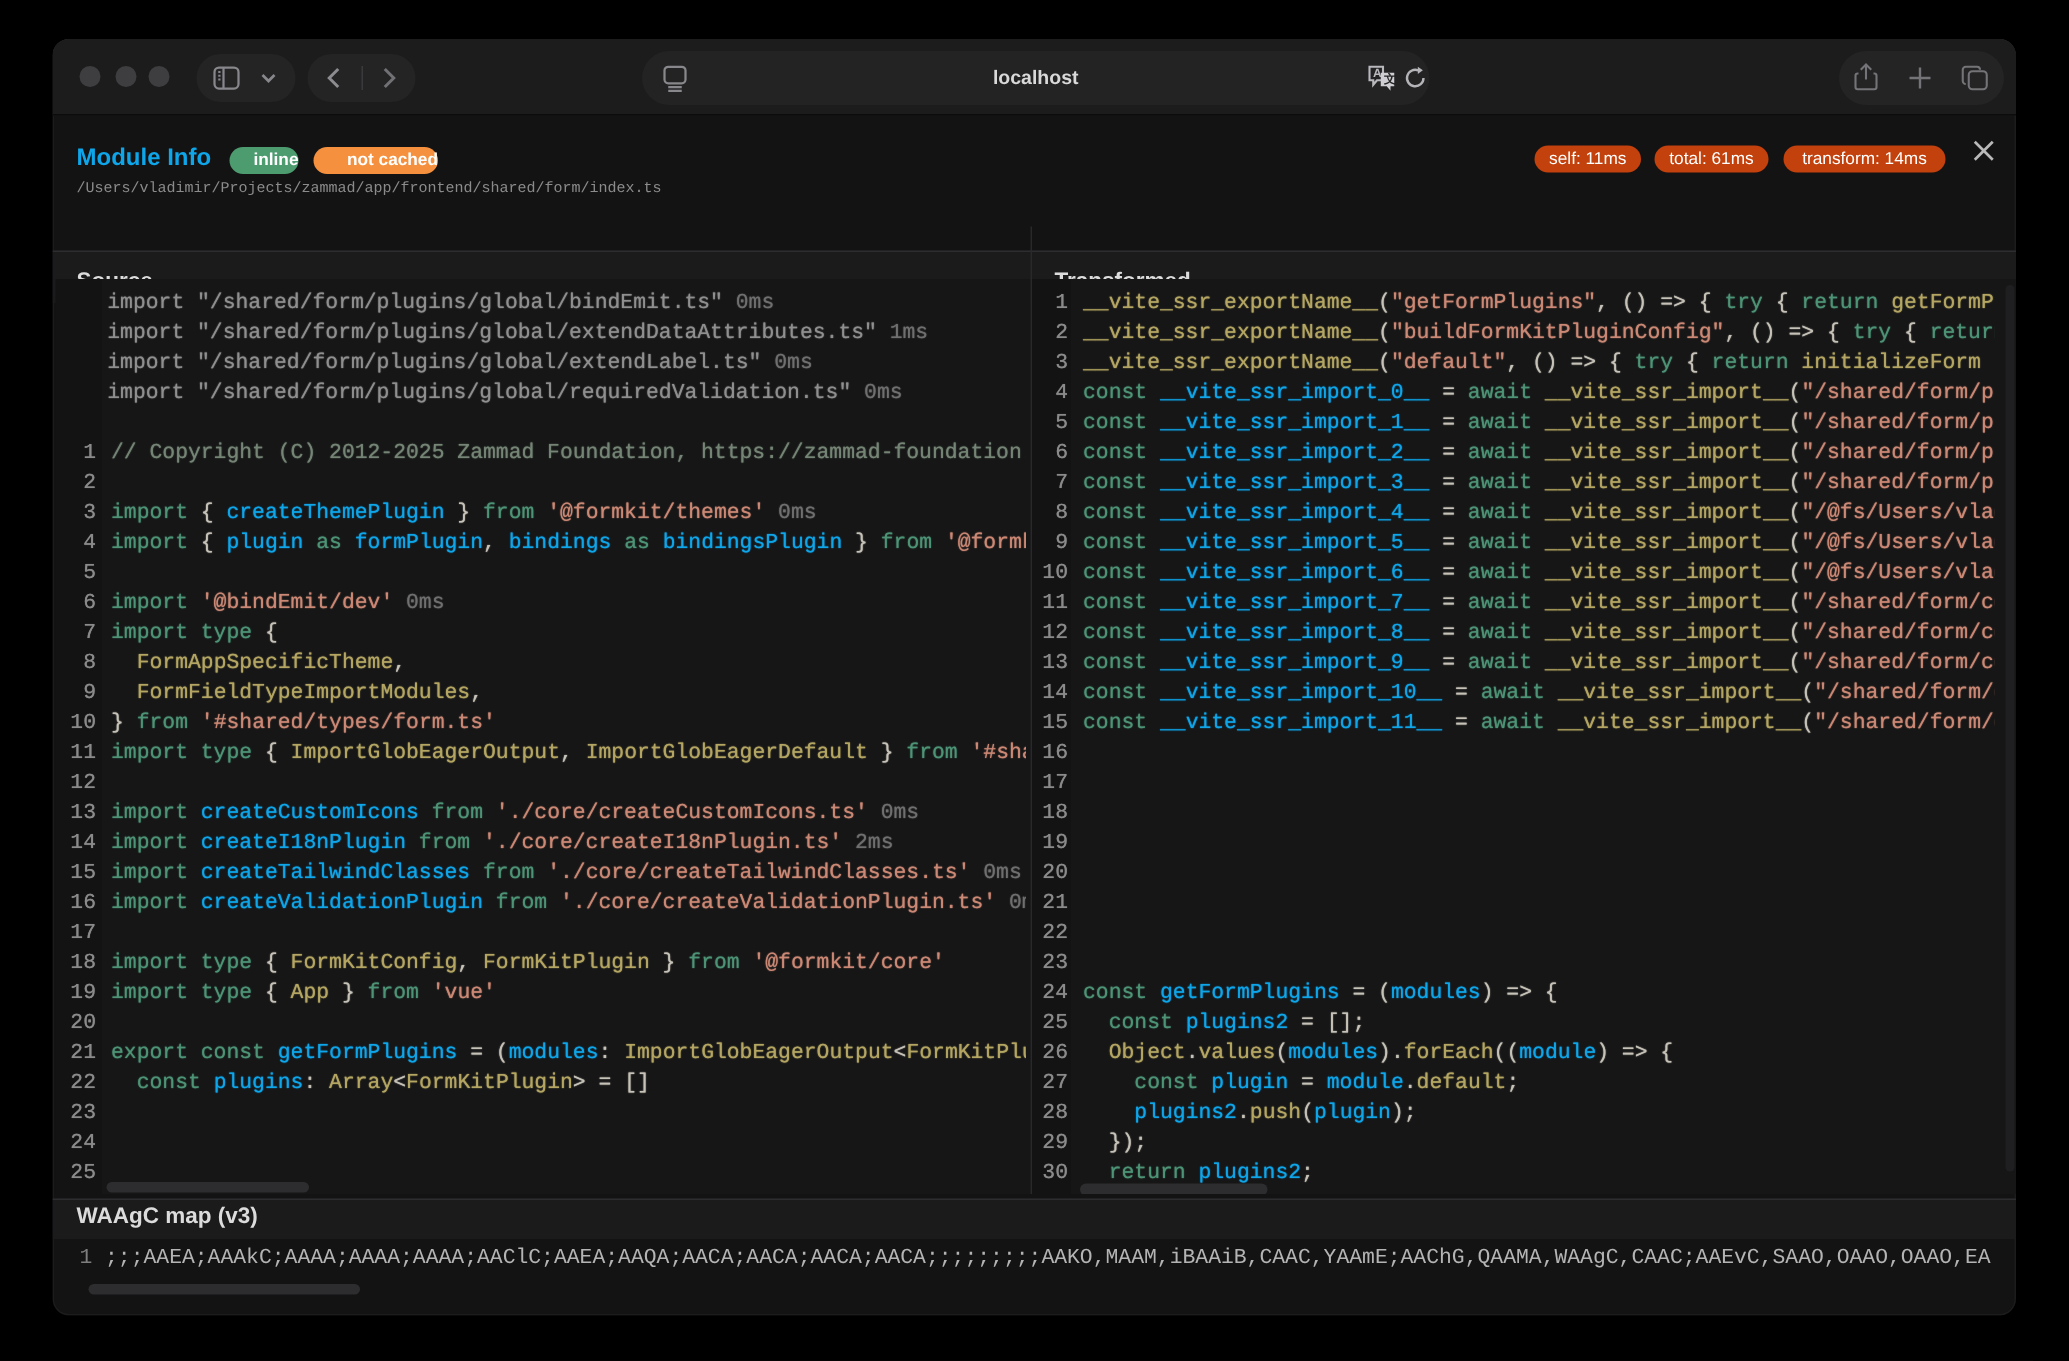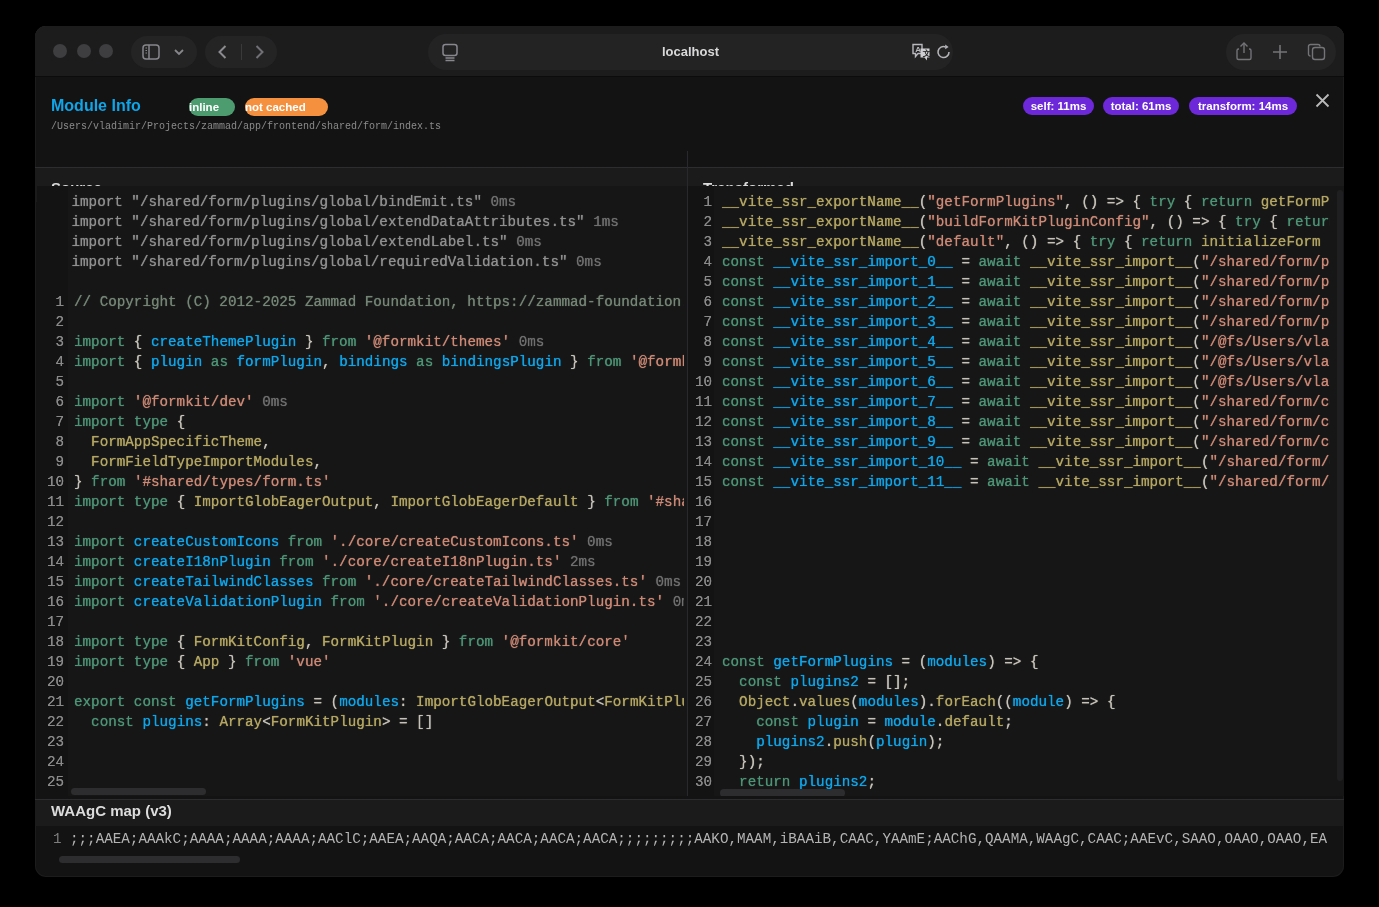--- a/index.html
+++ b/index.html
@@ -16,23 +16,23 @@
 .urlbar { position:absolute; left:393px; top:8px; width:525px; height:36px; background:#232324;
   border-radius:18px; }
 .urltext { position:absolute; left:0; right:0; top:0; bottom:0; text-align:center; line-height:36px;
   color:#d9d9da; font-size:13px; font-weight:600; }
 .rbtns { position:absolute; left:1191px; top:8px; width:110px; height:36px; background:#242425;
   border-radius:18px; }
 .icon { stroke:#87878c; fill:none; stroke-width:1.5; }
 
 .title { position:absolute; left:16px; top:71px; font-size:16px; font-weight:700; color:#0ea5e9; }
 .badge { position:absolute; top:72px; height:18px; border-radius:9px; color:#fff;
-  font-size:11.5px; font-weight:700; line-height:18px; text-align:left;margin-left:36px; }
-.pill { position:absolute; top:71px; height:18px; border-radius:9px; background:#6d28d9;
-  color:#fff; font-size:11.5px; font-weight:700; line-height:18px; text-align:center; }
+  font-size:11.5px; font-weight:700; line-height:18px; text-align:right; }
+.pill { position:absolute; top:71px; height:18px; border-radius:9px; background:#c2410c;
+  color:#fff; font-size:11.5px; font-weight:400; line-height:18px; text-align:center; }
 .path { position:absolute; left:16px; top:95px; font-family:"Liberation Mono",monospace;
   font-size:10px; color:#8b8b8b; }
 
 .sechead { position:absolute; left:0; width:100%; height:35px; background:#1b1b1c;
   border-top:1px solid #2d2d2f; }
 .sechead span { position:absolute; top:11px; font-size:15px; font-weight:700; color:#dcdcdc; }
 
 .panel { position:absolute; top:160px; height:610px; overflow:hidden; background:#131314; }
 .codearea { position:absolute; top:0; bottom:0; background:#161617; }
 .clipper { position:absolute; left:0; top:0; height:100%; overflow:hidden; }
@@ -174,21 +174,21 @@
           <div class="cl" style="margin-left:-2.5px"><span class="g">import "/shared/form/plugins/global/bindEmit.ts"</span><span class="t"> 0ms</span></div>
           <div class="cl" style="margin-left:-2.5px"><span class="g">import "/shared/form/plugins/global/extendDataAttributes.ts"</span><span class="t"> 1ms</span></div>
           <div class="cl" style="margin-left:-2.5px"><span class="g">import "/shared/form/plugins/global/extendLabel.ts"</span><span class="t"> 0ms</span></div>
           <div class="cl" style="margin-left:-2.5px"><span class="g">import "/shared/form/plugins/global/requiredValidation.ts"</span><span class="t"> 0ms</span></div>
           <div class="cl"></div>
           <div class="cl"><span class="c">// Copyright (C) 2012-2025 Zammad Foundation, https://zammad-foundation.org/</span></div>
           <div class="cl"></div>
           <div class="cl"><span class="k">import</span><span class="p"> { </span><span class="i">createThemePlugin</span><span class="p"> } </span><span class="k">from</span><span class="s"> '@formkit/themes'</span><span class="t"> 0ms</span></div>
           <div class="cl"><span class="k">import</span><span class="p"> { </span><span class="i">plugin</span><span class="k"> as </span><span class="i">formPlugin</span><span class="p">, </span><span class="i">bindings</span><span class="k"> as </span><span class="i">bindingsPlugin</span><span class="p"> } </span><span class="k">from</span><span class="s"> '@formkit/vue'</span></div>
           <div class="cl"></div>
-          <div class="cl"><span class="k">import</span><span class="s"> '@formkit/dev'</span><span class="t"> 0ms</span></div>
+          <div class="cl"><span class="k">import</span><span class="s"> '@bindEmit/dev'</span><span class="t"> 0ms</span></div>
           <div class="cl"><span class="k">import type</span><span class="p"> {</span></div>
           <div class="cl"><span class="p">  </span><span class="f">FormAppSpecificTheme</span><span class="p">,</span></div>
           <div class="cl"><span class="p">  </span><span class="f">FormFieldTypeImportModules</span><span class="p">,</span></div>
           <div class="cl"><span class="p">} </span><span class="k">from</span><span class="s"> '#shared/types/form.ts'</span></div>
           <div class="cl"><span class="k">import type</span><span class="p"> { </span><span class="f">ImportGlobEagerOutput</span><span class="p">, </span><span class="f">ImportGlobEagerDefault</span><span class="p"> } </span><span class="k">from</span><span class="s"> '#shared/types/utils.ts'</span></div>
           <div class="cl"></div>
           <div class="cl"><span class="k">import</span><span class="i"> createCustomIcons</span><span class="k"> from</span><span class="s"> './core/createCustomIcons.ts'</span><span class="t"> 0ms</span></div>
           <div class="cl"><span class="k">import</span><span class="i"> createI18nPlugin</span><span class="k"> from</span><span class="s"> './core/createI18nPlugin.ts'</span><span class="t"> 2ms</span></div>
           <div class="cl"><span class="k">import</span><span class="i"> createTailwindClasses</span><span class="k"> from</span><span class="s"> './core/createTailwindClasses.ts'</span><span class="t"> 0ms</span></div>
           <div class="cl"><span class="k">import</span><span class="i"> createValidationPlugin</span><span class="k"> from</span><span class="s"> './core/createValidationPlugin.ts'</span><span class="t"> 0ms</span></div>

